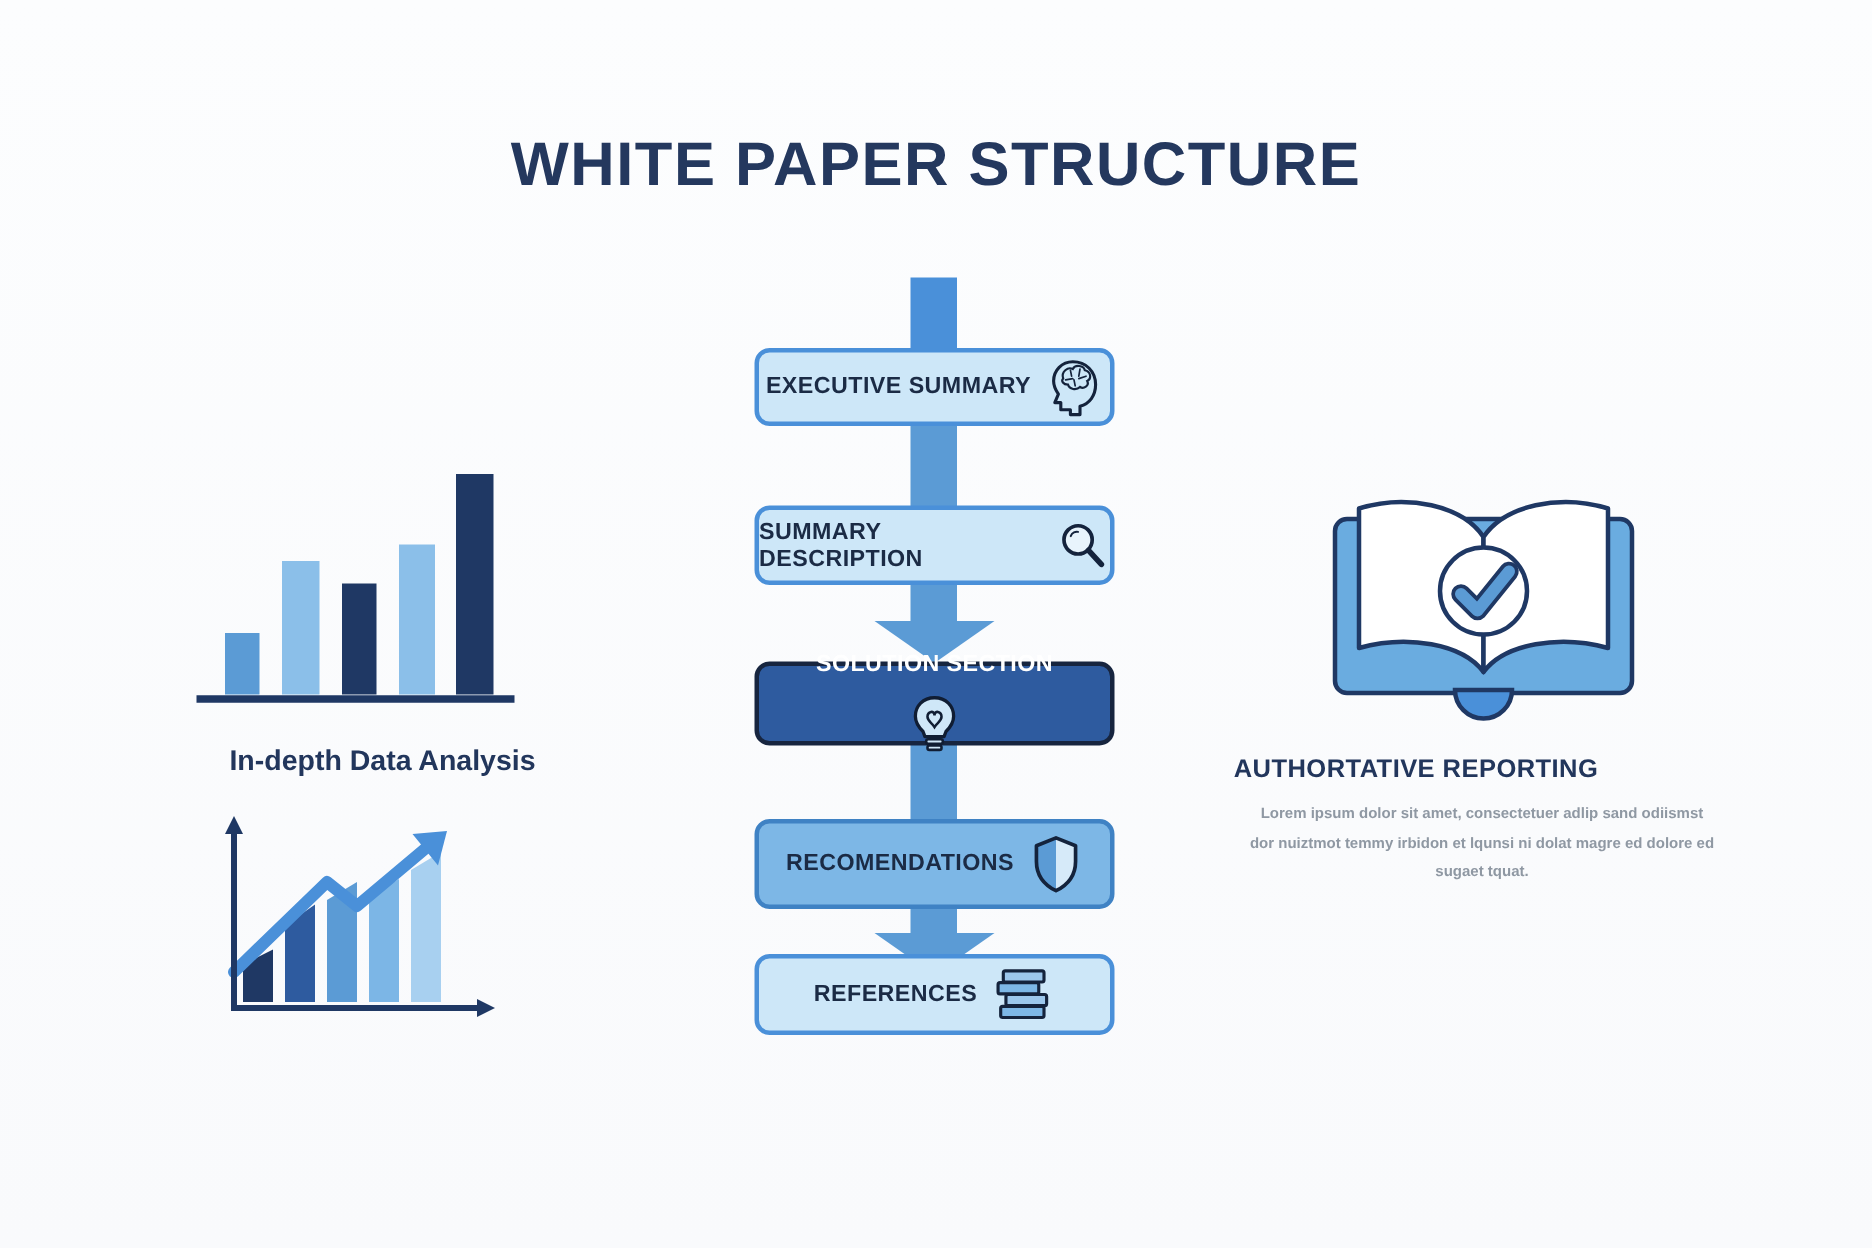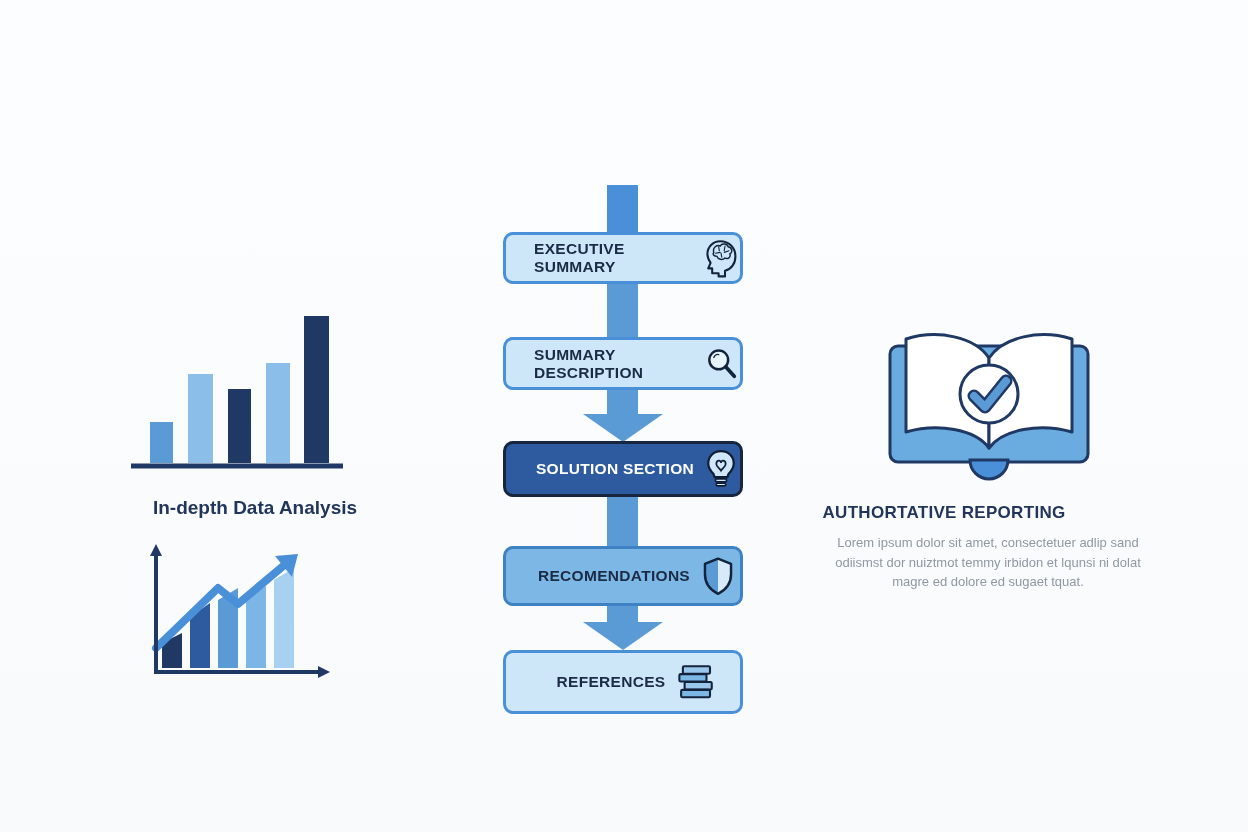--- a/index.html
+++ b/index.html
@@ -32,25 +32,24 @@
     border-radius: 10px;
     display: flex;
     align-items: center;
     justify-content: center;
     gap: 10px;
     font-weight: 700;
     font-size: 15.5px;
     letter-spacing: 0.3px;
     color: #1b2b45;
     z-index: 2;
-    padding-left: 28px;
   }
   .flow-box.light  { background: #cde7f8; border: 3px solid #4a90d9; }
   .flow-box.medium { background: #7db7e6; border: 3px solid #3f82c4; }
-  .flow-box.dark   { background: #2e5b9f; border: 3px solid #17253f; color: #ffffff; }
+  .flow-box.dark   { background: #2e5b9f; border: 3px solid #17253f; color: #ffffff; flex-direction: column; }
   .connector {
     position: absolute;
     left: 607px;
     width: 31px;
     background: #5b9bd5;
     z-index: 1;
   }
   .arrow-head {
     position: absolute;
     left: 583px;
@@ -80,30 +79,32 @@
     text-align: center;
     font-size: 17px;
     font-weight: 700;
     letter-spacing: 0.3px;
     color: #22365c;
   }
   .right-body {
     position: absolute;
     left: 833px; top: 533px; width: 310px;
     text-align: center;
-    font-size: 13px;
+    font-size: 10px;
     line-height: 19.5px;
     color: #8f98a3;
+    font-weight: bold;
   }
 </style>
 </head>
 <body>
 
 <div class="canvas">
 
+  <div class="page-title">WHITE PAPER STRUCTURE</div>
 
   <div class="connector" style="top:185px; height:52px; background:#4a90d9;"></div>
 
   <div class="flow-box light" style="top:232px; height:52px;">
     <span>EXECUTIVE SUMMARY</span>
     <span class="step-icon">
       <svg width="38" height="40" viewBox="0 0 46 50">
         <path d="M28 48 V41 C36 39 41 32 41 23 C41 12 33 4 22 4 C13 4 6 11 6 20 C6 25 8 28 10 31 L7 38 H12 V44 H20 V48 Z" fill="none" stroke="#14233c" stroke-width="2.6" stroke-linejoin="round"></path>
         <path d="M14 18 C12 12 18 8 22 10 C24 6 31 7 32 11 C37 12 38 18 34 20 C36 24 31 27 28 25 C25 28 19 27 18 23 C14 23 12 20 14 18 Z" fill="none" stroke="#14233c" stroke-width="1.8"></path>
         <path d="M20 11 L21 16 M28 10 L27 16 M16 19 L22 18 M33 16 L27 18 M23 19 L24 24" fill="none" stroke="#14233c" stroke-width="1.4" stroke-linecap="round"></path>
@@ -148,21 +149,21 @@
         <path d="M20 3 L35 9 V21 C35 33 28 39.5 20 43.5 C12 39.5 5 33 5 21 V9 Z" fill="#d6eaf9"></path>
         <path d="M20 3 L5 9 V21 C5 33 12 39.5 20 43.5 Z" fill="#5b9bd5"></path>
         <path d="M20 3 L35 9 V21 C35 33 28 39.5 20 43.5 C12 39.5 5 33 5 21 V9 Z" fill="none" stroke="#14233c" stroke-width="2.8" stroke-linejoin="round"></path>
       </svg>
     </span>
   </div>
 
   <div class="connector" style="top:599px; height:24px;"></div>
   <div class="arrow-head" style="top:622px;"></div>
 
-  <div class="flow-box light" style="top:650px; height:64px;">
+  <div class="flow-box light" style="top:636px; height:54px;">
     <span>REFERENCES</span>
     <span class="step-icon">
       <svg width="42" height="40" viewBox="0 0 48 44">
         <rect x="9" y="4" width="31" height="8.5" rx="1.5" fill="#9cc7ec" stroke="#14233c" stroke-width="2.4"></rect>
         <rect x="5" y="13" width="31" height="8.5" rx="1.5" fill="#7db7e6" stroke="#14233c" stroke-width="2.4"></rect>
         <rect x="11" y="22" width="31" height="8.5" rx="1.5" fill="#9cc7ec" stroke="#14233c" stroke-width="2.4"></rect>
         <rect x="7" y="31" width="33" height="8.5" rx="1.5" fill="#7db7e6" stroke="#14233c" stroke-width="2.4"></rect>
       </svg>
     </span>
   </div>

